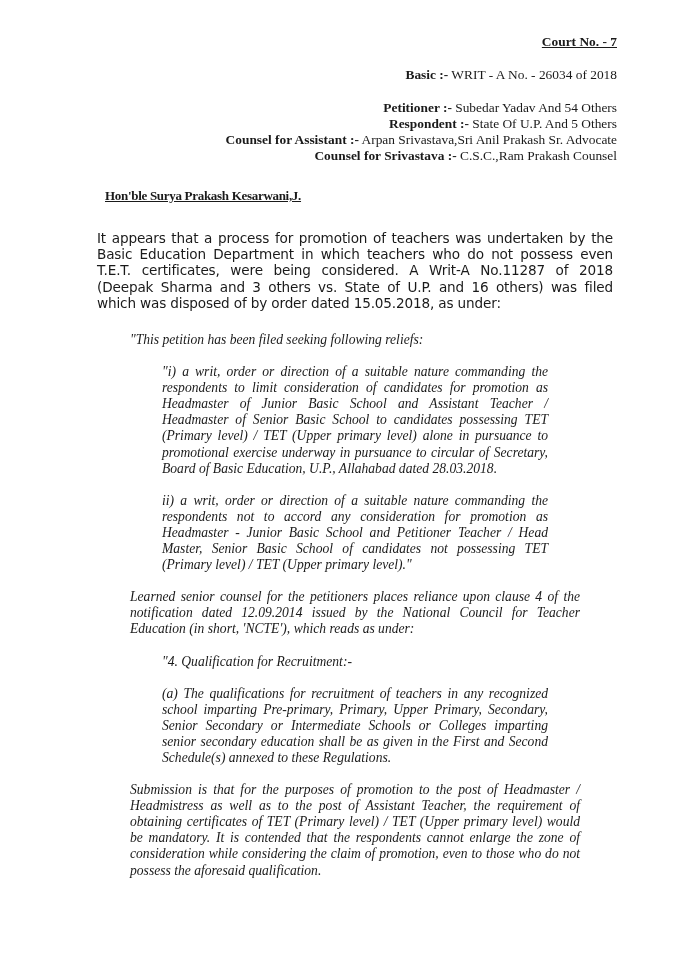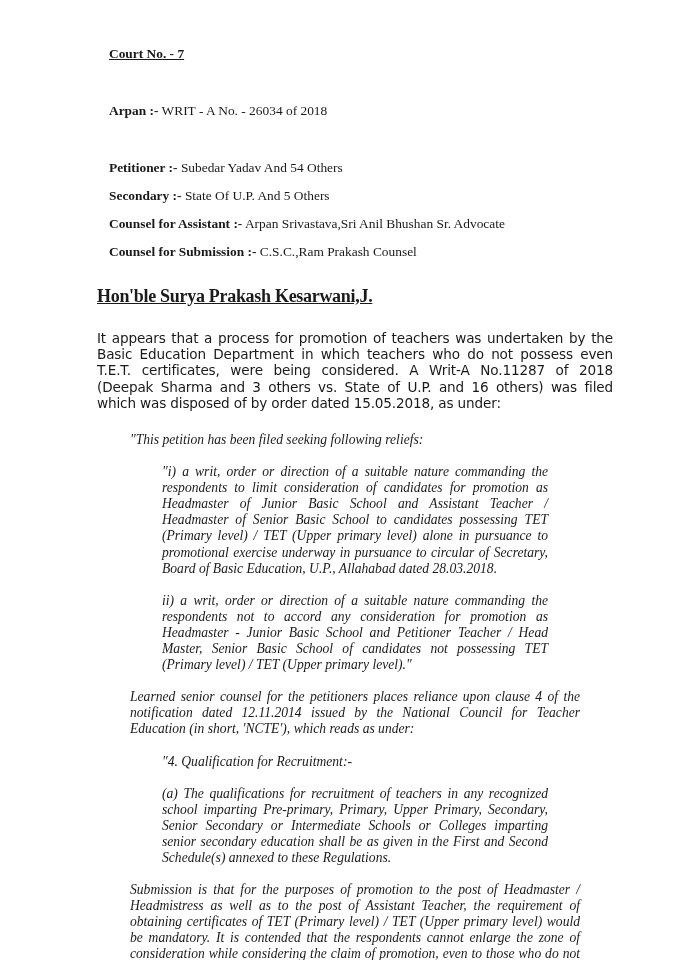--- a/index.html
+++ b/index.html
@@ -1,47 +1,47 @@
 <!DOCTYPE html>
 <html><head>
 <meta charset="utf-8">
 <style>
   html, body { margin: 0; padding: 0; background: #ffffff; }
   body { width: 678px; height: 960px; position: relative; overflow: hidden; color: #1a1a1a; }
   .page { position: absolute; left: 97px; top: 34px; width: 520px; }
-  .hdr { font-family: "Liberation Serif", serif; font-size: 13.4px; line-height: 16px; margin: 12px; }
+  .hdr { font-family: "Liberation Serif", serif; font-size: 13.4px; line-height: 16px; margin: 0; text-align: right; }
   .hdr b { font-weight: bold; }
   .court { text-decoration: underline; font-weight: bold; }
   .gap1 { height: 17px; }
   .gap2 { height: 16px; }
-  .judge { font-family: "Liberation Serif", serif; font-weight: bold; font-size: 18px; text-decoration: underline; letter-spacing: -0.3px; margin: 0; line-height: 16px; }
+  .judge { font-family: "Liberation Serif", serif; font-weight: bold; font-size: 13px; text-decoration: underline; letter-spacing: -0.3px; margin: 8px; line-height: 16px; }
   .main { font-family: "DejaVu Sans", sans-serif; font-size: 13.6px; line-height: 16.2px; text-align: justify; width: 516px; margin: 26px 0 0 0; letter-spacing: -0.15px; }
   .q1 { font-family: "Liberation Serif", serif; font-style: italic; font-size: 13.6px; line-height: 16.1px; margin: 0; }
   .outer { margin-left: 33px; width: 450px; text-align: justify; }
   .nested { margin-left: 65px; width: 386px; text-align: justify; }
   .p-intro { margin-top: 21px; }
   .sp { margin-top: 16px; }
 </style>
 </head>
 <body>
 
 <div class="page">
   <p class="hdr court">Court No. - 7</p>
   <div class="gap1"></div>
-  <p class="hdr"><b>Arpan :-</b><span> WRIT - A No. - 26034 of 2018</span></p>
+  <p class="hdr"><b>Basic :-</b><span> WRIT - A No. - 26034 of 2018</span></p>
   <div class="gap1"></div>
   <p class="hdr"><b>Petitioner :-</b><span> Subedar Yadav And 54 Others</span></p>
-  <p class="hdr"><b>Secondary :-</b><span> State Of U.P. And 5 Others</span></p>
-  <p class="hdr"><b>Counsel for Assistant :-</b><span> Arpan Srivastava,Sri Anil Bhushan Sr. Advocate</span></p>
-  <p class="hdr"><b>Counsel for Submission :-</b><span> C.S.C.,Ram Prakash Counsel</span></p>
+  <p class="hdr"><b>Respondent :-</b><span> State Of U.P. And 5 Others</span></p>
+  <p class="hdr"><b>Counsel for Assistant :-</b><span> Arpan Srivastava,Sri Anil Prakash Sr. Advocate</span></p>
+  <p class="hdr"><b>Counsel for Srivastava :-</b><span> C.S.C.,Ram Prakash Counsel</span></p>
   <div class="gap2"></div>
   <p class="judge">Hon'ble Surya Prakash Kesarwani,J.</p>
 
   <p class="main">It appears that a process for promotion of teachers was undertaken by the Basic Education Department in which teachers who do not possess even T.E.T. certificates, were being considered. A Writ-A No.11287 of 2018 (Deepak Sharma and 3 others vs. State of U.P. and 16 others) was filed which was disposed of by order dated 15.05.2018, as under:</p>
 
   <p class="q1 outer p-intro">"This petition has been filed seeking following reliefs:</p>
   <p class="q1 nested sp">"i) a writ, order or direction of a suitable nature commanding the respondents to limit consideration of candidates for promotion as Headmaster of Junior Basic School and Assistant Teacher / Headmaster of Senior Basic School to candidates possessing TET (Primary level) / TET (Upper primary level) alone in pursuance to promotional exercise underway in pursuance to circular of Secretary, Board of Basic Education, U.P., Allahabad dated 28.03.2018.</p>
   <p class="q1 nested sp">ii) a writ, order or direction of a suitable nature commanding the respondents not to accord any consideration for promotion as Headmaster - Junior Basic School and Petitioner Teacher / Head Master, Senior Basic School of candidates not possessing TET (Primary level) / TET (Upper primary level)."</p>
-  <p class="q1 outer sp">Learned senior counsel for the petitioners places reliance upon clause 4 of the notification dated 12.11.2014 issued by the National Council for Teacher Education (in short, 'NCTE'), which reads as under:</p>
+  <p class="q1 outer sp">Learned senior counsel for the petitioners places reliance upon clause 4 of the notification dated 12.09.2014 issued by the National Council for Teacher Education (in short, 'NCTE'), which reads as under:</p>
   <p class="q1 nested sp">"4. Qualification for Recruitment:-</p>
   <p class="q1 nested sp">(a) The qualifications for recruitment of teachers in any recognized school imparting Pre-primary, Primary, Upper Primary, Secondary, Senior Secondary or Intermediate Schools or Colleges imparting senior secondary education shall be as given in the First and Second Schedule(s) annexed to these Regulations.</p>
   <p class="q1 outer sp">Submission is that for the purposes of promotion to the post of Headmaster / Headmistress as well as to the post of Assistant Teacher, the requirement of obtaining certificates of TET (Primary level) / TET (Upper primary level) would be mandatory. It is contended that the respondents cannot enlarge the zone of consideration while considering the claim of promotion, even to those who do not possess the aforesaid qualification.</p>
 </div>
 
 </body></html>

